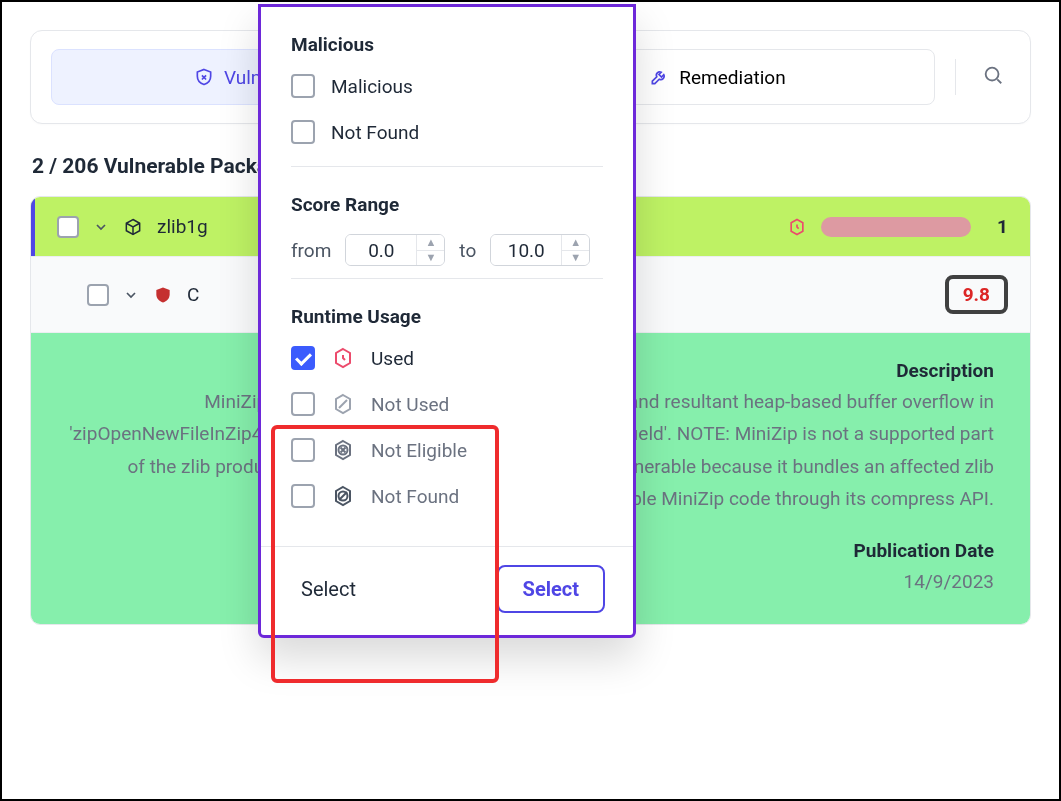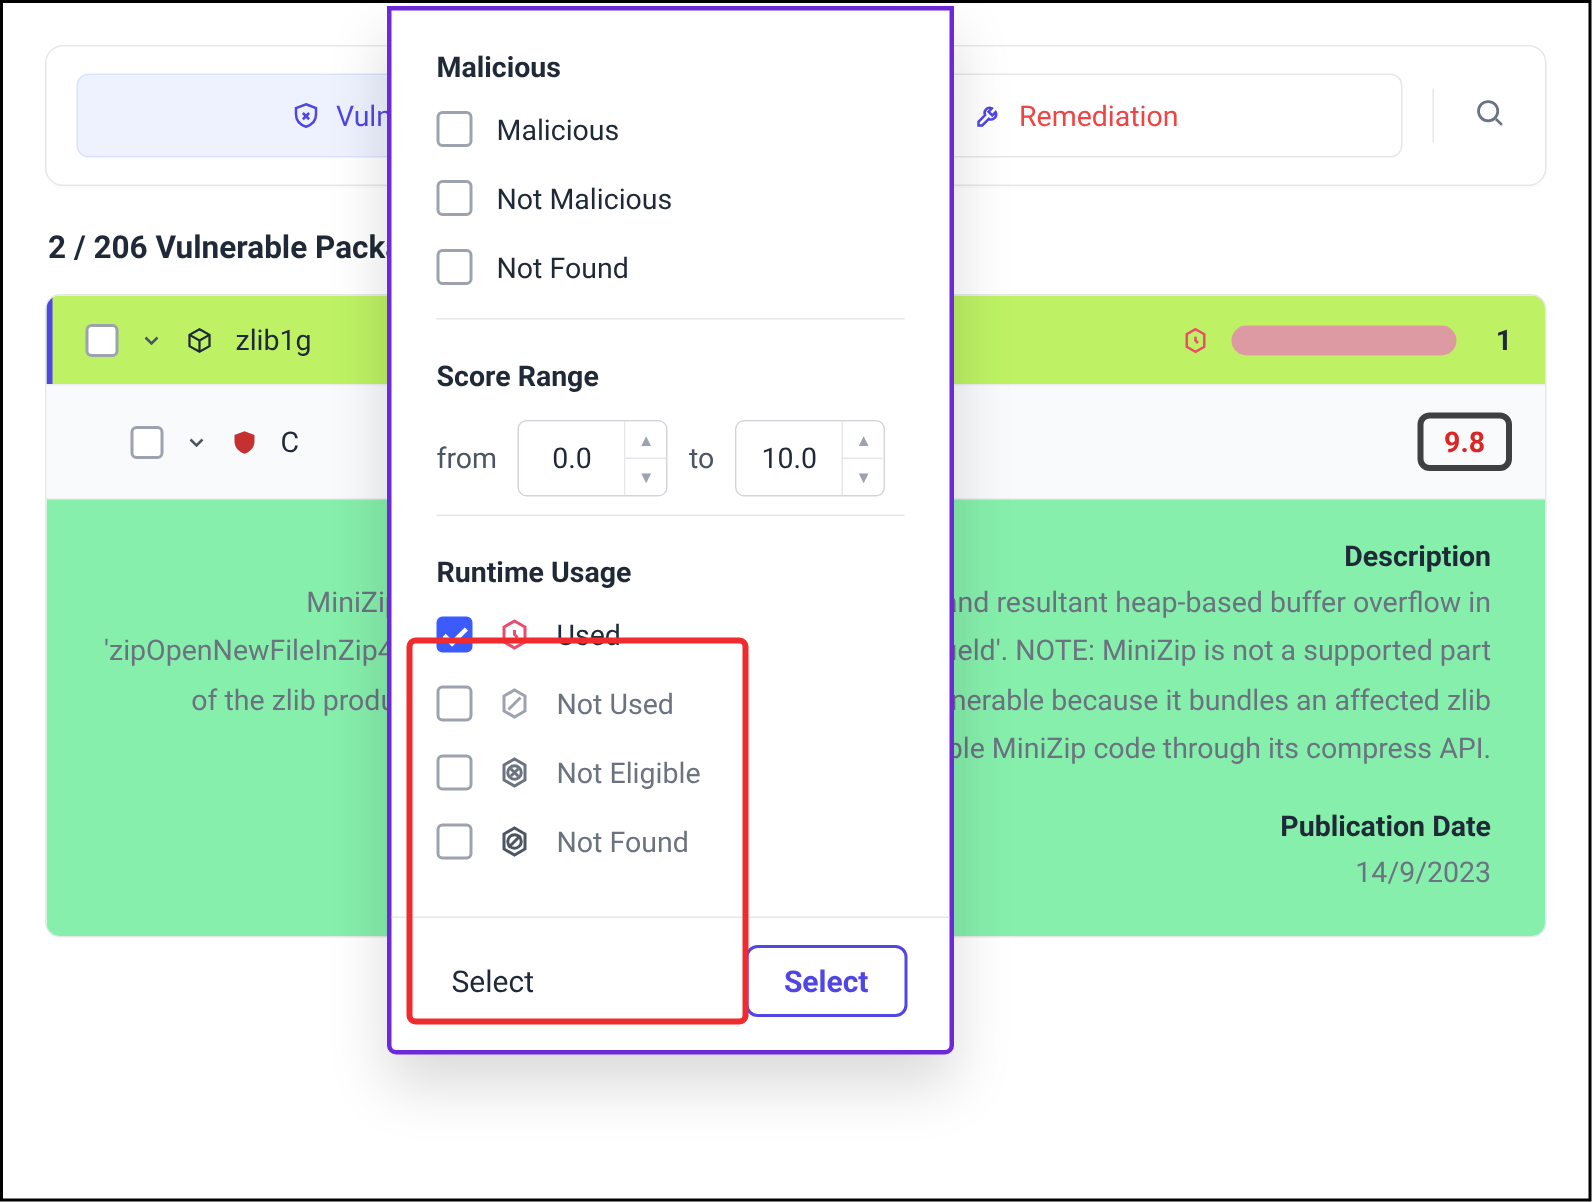--- a/index.html
+++ b/index.html
@@ -1,19 +1,19 @@
 <!DOCTYPE html>
 <html><head>
 <meta charset="utf-8">
 <style>
   *{box-sizing:border-box;margin:0;padding:0;font-family:-apple-system,BlinkMacSystemFont,"Segoe UI",Roboto,Helvetica,Arial,sans-serif;}
   body{background:#fff;color:#1f2937;width:1061px;height:801px;border:2px solid #000;position:relative;overflow:hidden;}
   .page{padding:28px 28px 0 28px;}
   .top-card{background:#fff;border:1px solid #e5e7eb;border-radius:12px;padding:18px 20px;display:flex;align-items:center;gap:14px;box-shadow:0 1px 2px rgba(0,0,0,.02);}
-  .tab{flex:1;height:56px;border-radius:8px;display:flex;align-items:center;justify-content:center;gap:10px;border:1px solid #e5e7eb;font-size:19px;color:#ef4444;}
+  .tab{flex:1;height:56px;border-radius:8px;display:flex;align-items:center;justify-content:center;gap:10px;border:1px solid #e5e7eb;font-size:19px;color:#000000;}
   .tab.active{background:#eef2ff;color:#4f46e5;border-color:#dbe2ff;}
   .tab-divider{width:1px;height:36px;background:#e5e7eb;margin:0 6px;}
   .icon-search{width:22px;height:22px;stroke:#6b7280;}
   .icon-sm{width:20px;height:20px;}
   .count-line{margin:30px 2px 18px;font-size:21px;font-weight:700;color:#1f2937;}
   .list-card{border:1px solid #e5e7eb;border-radius:10px;overflow:hidden;}
   .row-header{display:flex;align-items:center;gap:14px;padding:18px 22px;background:#bef264;border-left:4px solid #4f46e5;color:#1f2937;font-size:19px;}
   .checkbox{width:22px;height:22px;border:2px solid #9ca3af;border-radius:4px;background:#fff;flex:0 0 auto;}
   .chev{width:16px;height:16px;stroke:#4b5563;}
   .row-header .spacer{flex:1;}
@@ -30,21 +30,21 @@
   
   .panel{position:absolute;left:256px;top:2px;width:378px;background:#fff;box-shadow:0 20px 40px rgba(0,0,0,.15);border:3px solid #6d28d9;border-radius:6px;border-top-left-radius:0;border-top-right-radius:0;overflow:hidden;z-index:10;}
   .panel-inner{padding:26px 30px 16px;}
   .section-title{font-size:19px;font-weight:700;color:#1f2937;margin-bottom:18px;}
   .opt{display:flex;align-items:center;gap:16px;font-size:19px;color:#1f2937;margin-bottom:22px;}
   .opt .checkbox{width:24px;height:24px;}
   .opt .checkbox.checked{background:#3b5bfd;border-color:#3b5bfd;position:relative;}
   .opt .checkbox.checked::after{content:"";position:absolute;left:6px;top:2px;width:6px;height:12px;border:solid #fff;border-width:0 3px 3px 0;transform:rotate(45deg);}
   .divider{height:1px;background:#e5e7eb;margin:10px 0 26px;}
   .score-row{display:flex;align-items:center;gap:14px;font-size:19px;color:#4b5563;margin-bottom:12px;}
-  .num-input{display:flex;align-items:stretch;border:1px solid #d1d5db;border-radius:6px;overflow:hidden;height:51px;}
+  .num-input{display:flex;align-items:stretch;border:1px solid #d1d5db;border-radius:6px;overflow:hidden;height:32px;}
   .num-input input{width:70px;border:none;outline:none;text-align:center;font-size:19px;color:#1f2937;}
   .spin{width:28px;display:flex;flex-direction:column;border-left:1px solid #e5e7eb;}
   .spin button{flex:1;border:none;background:#fff;color:#9ca3af;font-size:11px;cursor:pointer;}
   .spin button:first-child{border-bottom:1px solid #e5e7eb;}
   .highlight{position:absolute;border:4px solid #ef2b2d;border-radius:6px;pointer-events:none;z-index:30;}
   .panel-footer{display:flex;align-items:center;gap:30px;padding:18px 28px 22px;border-top:1px solid #e5e7eb;justify-content:flex-start;}
   .btn-cancel{background:none;border:none;font-size:20px;color:#1f2937;cursor:pointer;padding:8px 12px;}
   .btn-select{background:#fff;border:2px solid #4f46e5;color:#4f46e5;font-size:20px;font-weight:700;border-radius:8px;padding:10px 24px;cursor:pointer;margin-left:auto;}
   .ico{width:24px;height:24px;flex:0 0 auto;}
   .opt-muted{color:#6b7280;}
@@ -123,24 +123,20 @@
   </div>
 </div>
 
 <div class="panel">
   <div class="panel-inner">
 
     <div class="section-title">Malicious</div>
     <div class="opt">
       <span class="checkbox"></span>
       <span>Malicious</span>
-    </div>
-    <div class="opt">
-      <span class="checkbox"></span>
-      <span>Not Malicious</span>
     </div>
     <div class="opt">
       <span class="checkbox"></span>
       <span>Not Found</span>
     </div>
 
     <div class="divider"></div>
 
     <div class="section-title">Score Range</div>
     <div class="score-row">

